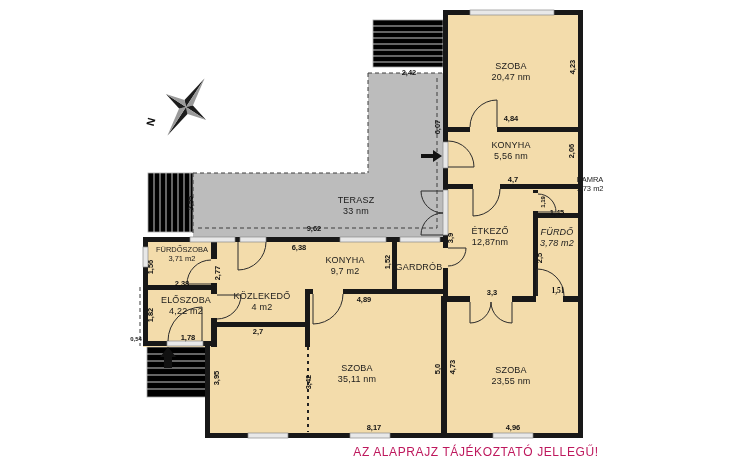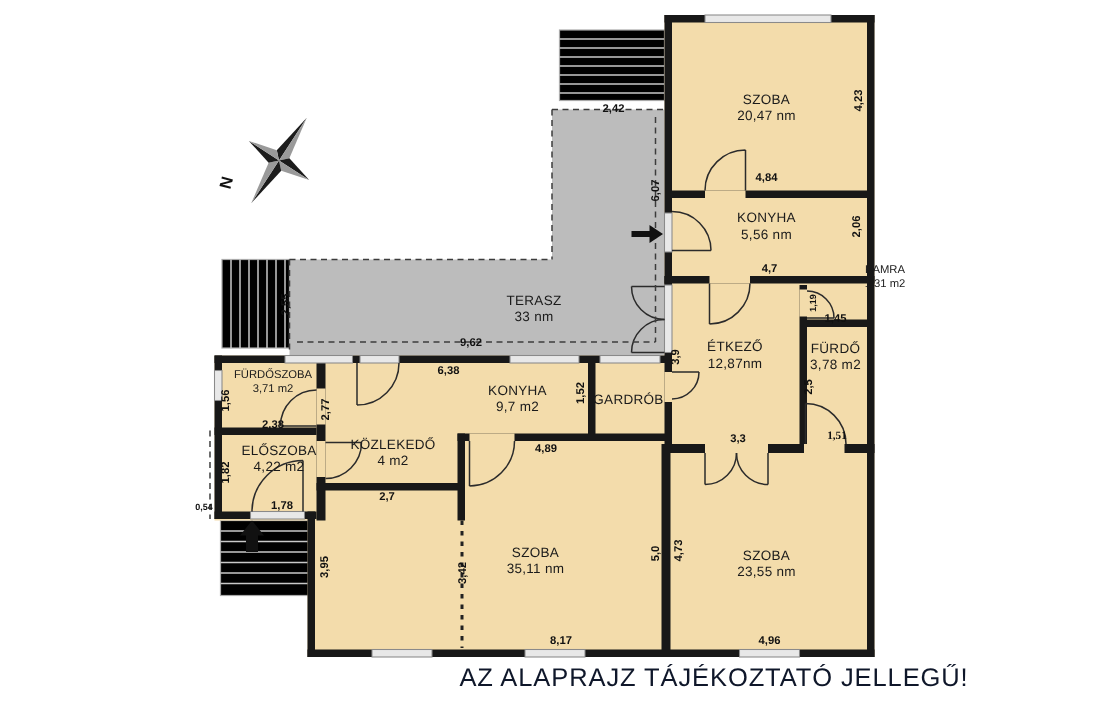--- a/index.html
+++ b/index.html
@@ -6,21 +6,21 @@
   body{width:729px;height:468px;overflow:hidden;font-family:"Liberation Sans",sans-serif;}
   .plan{position:relative;width:729px;height:468px;background:#fff;}
   .plan svg{position:absolute;left:0;top:0;}
   .room-label{position:absolute;transform:translate(-50%,-50%);text-align:center;
     font-size:9px;line-height:11px;color:#1b1b1b;white-space:nowrap;letter-spacing:.2px;}
   .room-label.small{font-size:7.5px;line-height:9px;letter-spacing:0;}
   .dim{position:absolute;transform:translate(-50%,-50%);font-size:7.5px;font-weight:600;
     color:#111;white-space:nowrap;}
   .dim.vertical{transform:translate(-50%,-50%) rotate(-90deg);}
   .dim.tiny{font-size:6px;}
-  .note{position:absolute;transform:translate(-50%,-50%);font-size:17px;color:#0f172a;
+  .note{position:absolute;transform:translate(-50%,-50%);font-size:12px;color:#be185d;
     letter-spacing:.6px;white-space:nowrap;}
 </style>
 </head>
 <body>
 
 <div class="plan">
 
   <svg width="729" height="468" viewBox="0 0 729 468">
 
     <g>
@@ -152,23 +152,23 @@
       <div class="room-label" style="left: 511px; top: 72px;">
         <div>SZOBA</div>
         <div>20,47 nm</div>
       </div>
       <div class="room-label" style="left: 511px; top: 151px;">
         <div>KONYHA</div>
         <div>5,56 nm</div>
       </div>
       <div class="room-label small" style="left: 558px; top: 184px; margin-left: 32px;">
         <div>KAMRA</div>
-        <div>1,31 m2</div>
-      </div>
-      <div class="room-label" style="left: 557px; top: 238px;">
+        <div>1,73 m2</div>
+      </div>
+      <div class="room-label" style="left: 557px; top: 238px; font-style: italic;">
         <div>FÜRDŐ</div>
         <div>3,78 m2</div>
       </div>
       <div class="room-label" style="left: 490px; top: 237px;">
         <div>ÉTKEZŐ</div>
         <div>12,87nm</div>
       </div>
       <div class="room-label" style="left: 419px; top: 267px;">
         <div>GARDRÓB</div>
       </div>

